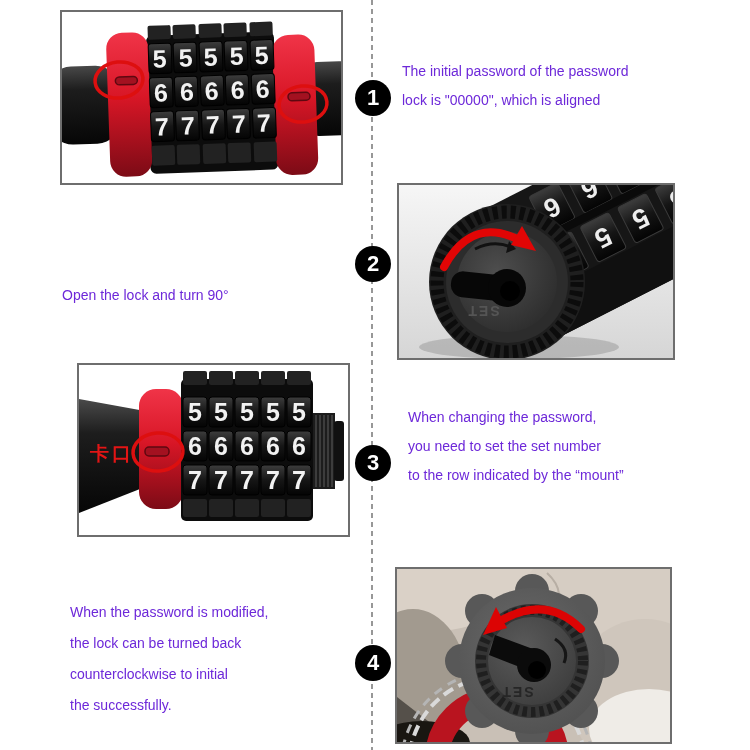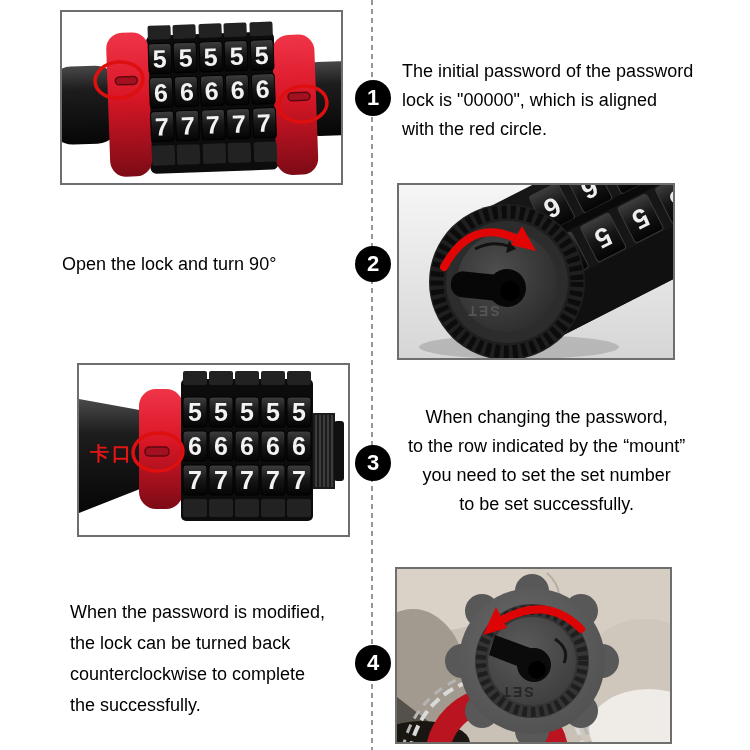--- a/index.html
+++ b/index.html
@@ -10,24 +10,24 @@
   .dash-divider {
     position:absolute; left:371px; top:0; width:2px; height:750px;
     background:repeating-linear-gradient(to bottom,#979797 0 5px,transparent 5px 9px);
     z-index:1;
   }
   .step-badge {
     position:absolute; width:36px; height:36px; border-radius:50%;
     background:#000; color:#fff; display:flex; align-items:center; justify-content:center;
     font-size:22px; font-weight:bold; z-index:3;
   }
-  .step-text { position:absolute; color:#000000; font-size:18px; z-index:2; }
+  .step-text { position:absolute; color:#6d28d9; font-size:14px; z-index:2; }
   .step-text .line { white-space:nowrap; }
   .lh29 .line { line-height:29px; }
-  .lh30 .line { line-height:30px; }
+  .lh30 .line { line-height:30px;margin-top:31px; }
   .lh31 .line { line-height:31px; }
   .photo {
     position:absolute; box-sizing:border-box; border:2px solid #6e6e6e;
     background:#fff; z-index:2;
   }
   .photo svg { display:block; width:100%; height:100%; }
   svg text { font-family:"Liberation Sans", sans-serif; font-weight:bold; }
   .digit { fill:#f2f2f2; font-size:25px; text-anchor:middle; }
 </style>
 </head>
@@ -336,34 +336,32 @@
   </div>
 
   <div class="step-badge" style="left:355px; top:80px;">1</div>
   <div class="step-badge" style="left:355px; top:246px;">2</div>
   <div class="step-badge" style="left:355px; top:445px;">3</div>
   <div class="step-badge" style="left:355px; top:645px;">4</div>
 
   <div class="step-text lh29" style="left:402px; top:57px;">
     <div class="line">The initial password of the password</div>
     <div class="line">lock is "00000", which is aligned</div>
-    <div class="line">with the red circle.</div>
   </div>
 
   <div class="step-text lh30" style="left:62px; top:249px;">
     <div class="line">Open the lock and turn 90°</div>
   </div>
 
-  <div class="step-text lh29" style="left:408px; top:403px;text-align:center;">
+  <div class="step-text lh29" style="left:408px; top:403px;">
     <div class="line">When changing the password,</div>
+    <div class="line">you need to set the set number</div>
     <div class="line">to the row indicated by the “mount”</div>
-    <div class="line">you need to set the set number</div>
-    <div class="line">to be set successfully.</div>
   </div>
 
   <div class="step-text lh31" style="left:70px; top:597px;">
     <div class="line">When the password is modified,</div>
     <div class="line">the lock can be turned back</div>
-    <div class="line">counterclockwise to complete</div>
+    <div class="line">counterclockwise to initial</div>
     <div class="line">the successfully.</div>
   </div>
 
 </div>
 
 </body></html>

